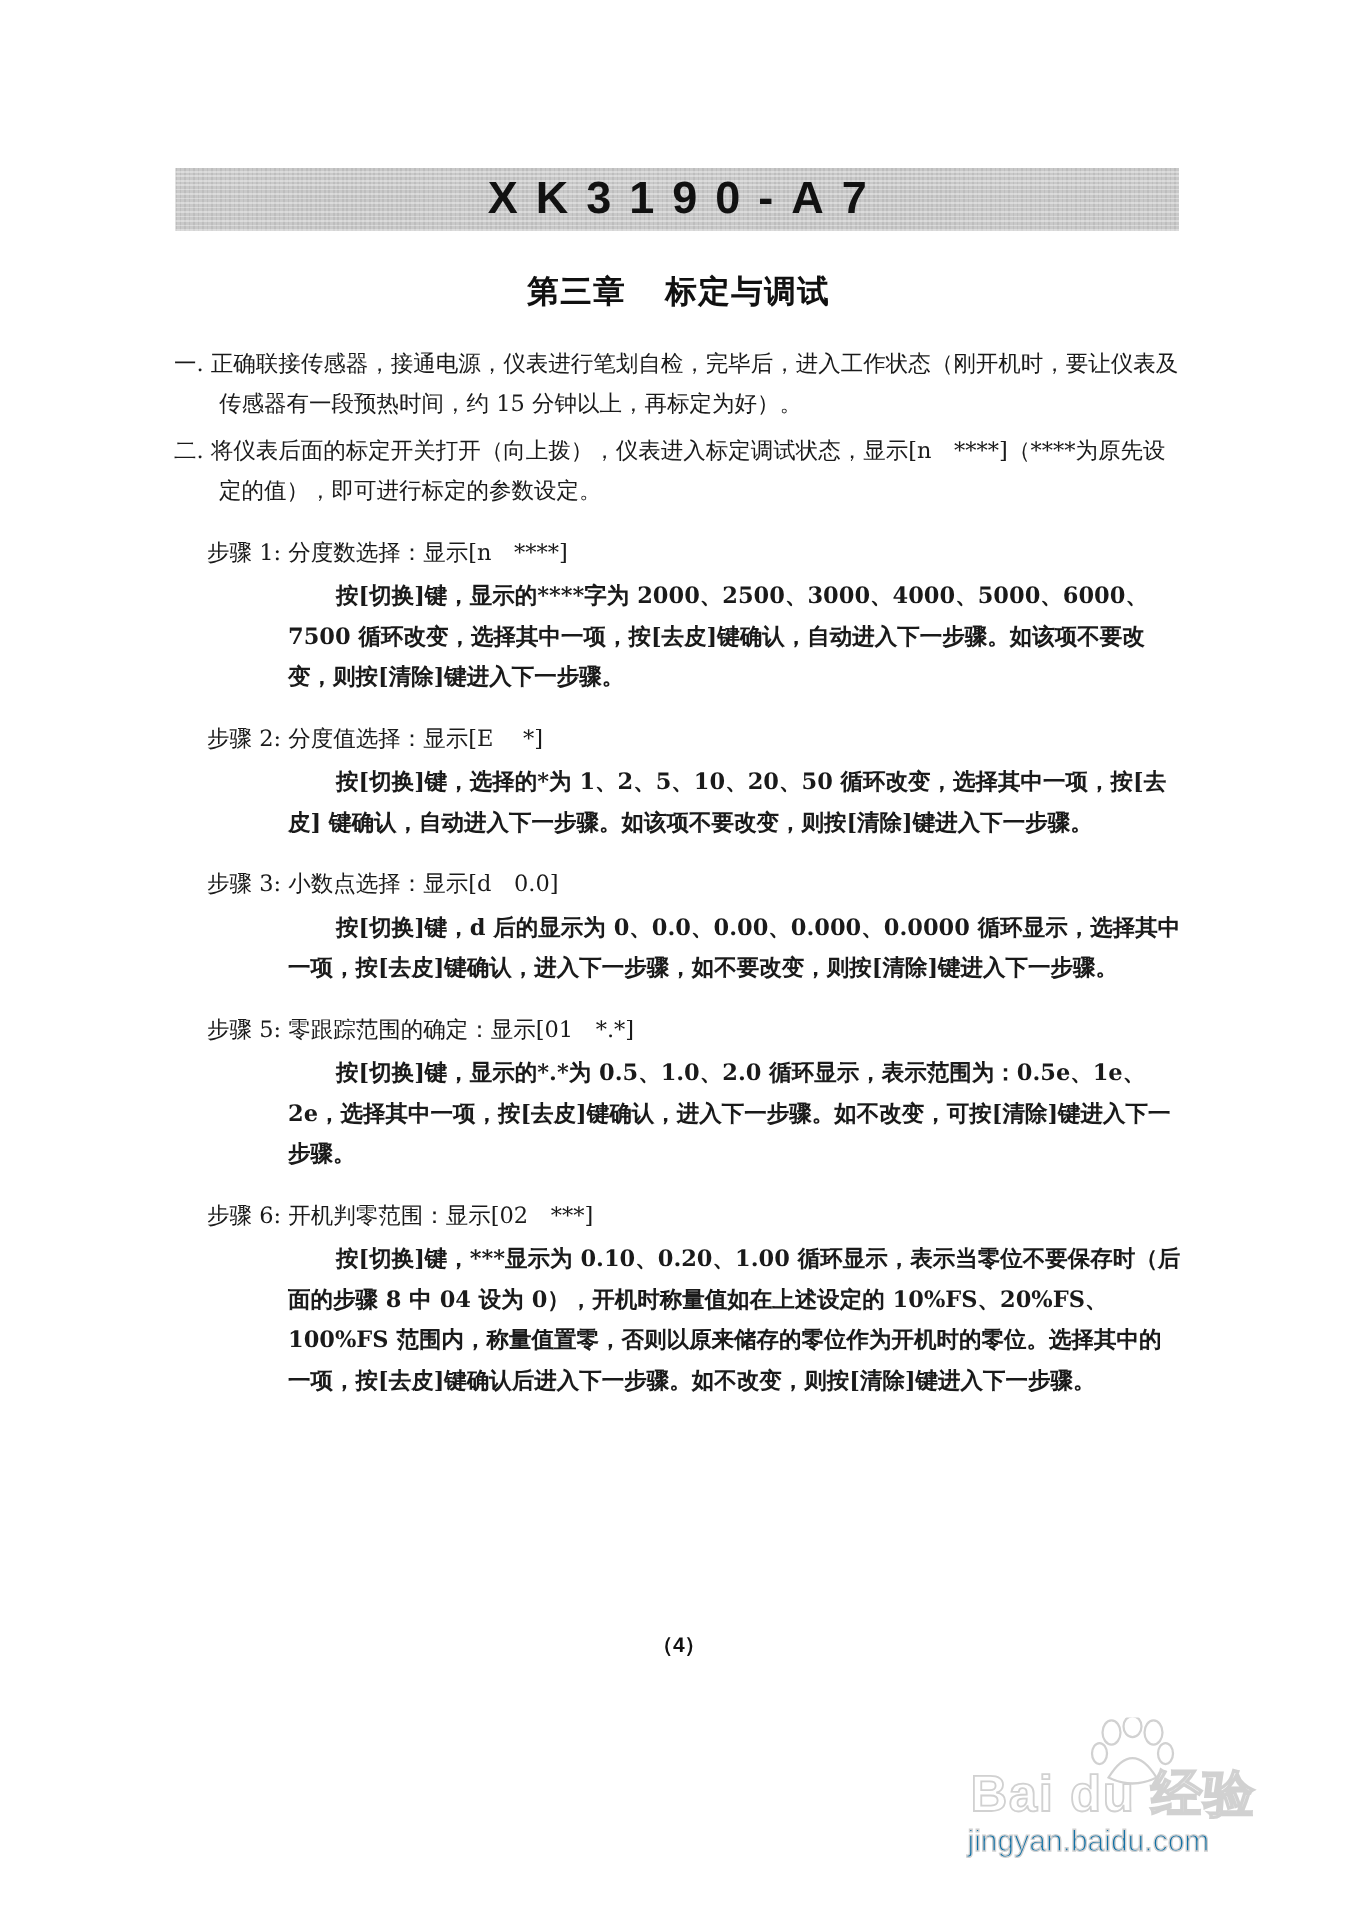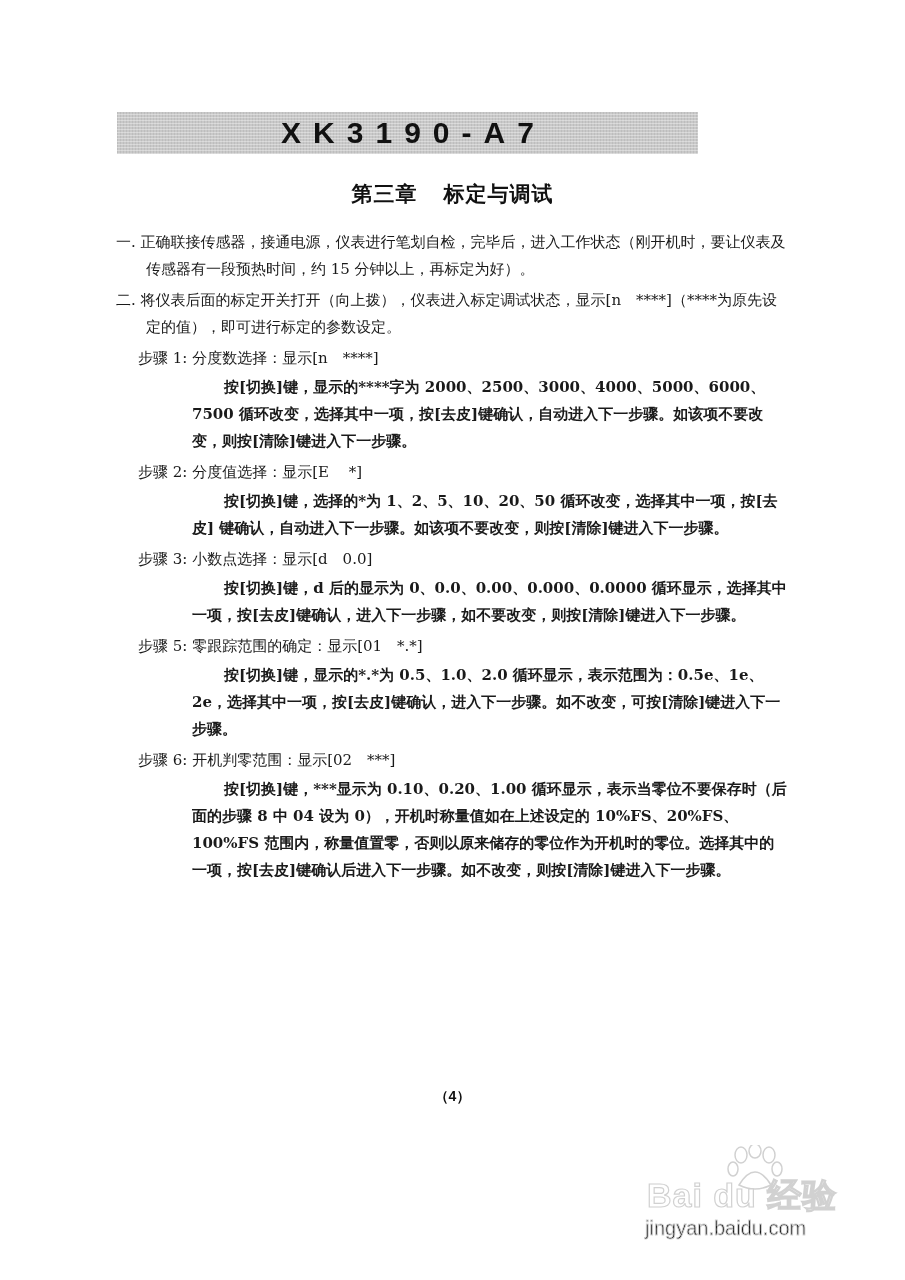--- a/index.html
+++ b/index.html
@@ -2,21 +2,21 @@
 <html><head>
   <meta charset="utf-8">
   <style>
     html, body { margin: 0; padding: 0; background: #ffffff; }
     body {
       width: 905px; height: 1280px; position: relative; overflow: hidden;
       font-family: "DejaVu Serif", "Liberation Serif", serif;
       color: #1a1a1a;
     }
     .banner {
-      position: absolute; left: 117px; top: 112px; width: 581px; height: 42px;
+      position: absolute; left: 117px; top: 112px; width: 669px; height: 42px;
       background-color: #c9c9c9;
       background-image:
         repeating-linear-gradient(0deg, rgba(255,255,255,0.35) 0px, rgba(255,255,255,0.35) 1px, transparent 1px, transparent 3px),
         repeating-linear-gradient(90deg, rgba(0,0,0,0.06) 0px, rgba(0,0,0,0.06) 1px, transparent 1px, transparent 3px);
       display: flex; align-items: center; justify-content: center;
     }
     .banner-title {
       font-family: "Liberation Sans", "DejaVu Sans", sans-serif;
       font-weight: bold; font-size: 30px; letter-spacing: 12px; color: #111;
       padding-left: 12px;
@@ -25,21 +25,21 @@
       position: absolute; left: 0; top: 180px; width: 905px; text-align: center;
       font-size: 21px; font-weight: bold; color: #111; letter-spacing: 1px;
     }
     .chapter-title .gap { display: inline-block; width: 26px; }
     .content {
       position: absolute; left: 116px; top: 229px; width: 672px;
       font-size: 15px; line-height: 27px;
     }
     .para { margin: 0; }
     .indent-hang { padding-left: 30px; text-indent: -30px; }
-    .step-head { padding-left: 22px; margin-top: 4px; }
+    .step-head { padding-left: 22px; margin-top: 14px; }
     .step-body { padding-left: 76px; text-indent: 32px; margin-top: 2px; font-weight: bold; }
     .page-num {
       position: absolute; left: 0; top: 1088px; width: 905px; text-align: center;
       font-family: "Liberation Sans", "DejaVu Sans", sans-serif;
       font-weight: bold; font-size: 14px; color: #111;
     }
     .watermark {
       position: absolute; left: 645px; top: 1145px; width: 220px; height: 100px;
       color: #ffffff; opacity: 0.95;
     }
@@ -48,21 +48,21 @@
       font-family: "Liberation Sans", "DejaVu Sans", sans-serif;
       font-weight: bold; font-size: 34px; color: #fff;
       -webkit-text-stroke: 1.2px #cfcfcf; letter-spacing: 1px;
     }
     .wm-paw {
       position: absolute; left: 80px; top: 0px; width: 60px; height: 46px;
     }
     .wm-url {
       position: absolute; left: 0px; top: 72px;
       font-family: "Liberation Sans", "DejaVu Sans", sans-serif;
-      font-size: 20px; color: #000000; -webkit-text-stroke: 0.9px #cfcfcf;
+      font-size: 20px; color: #0369a1; -webkit-text-stroke: 0.9px #cfcfcf;
     }
   </style>
 </head>
 <body>
 
 <div class="banner">
   <span class="banner-title">XK3190-A7</span>
 </div>
 
 <div class="chapter-title">

